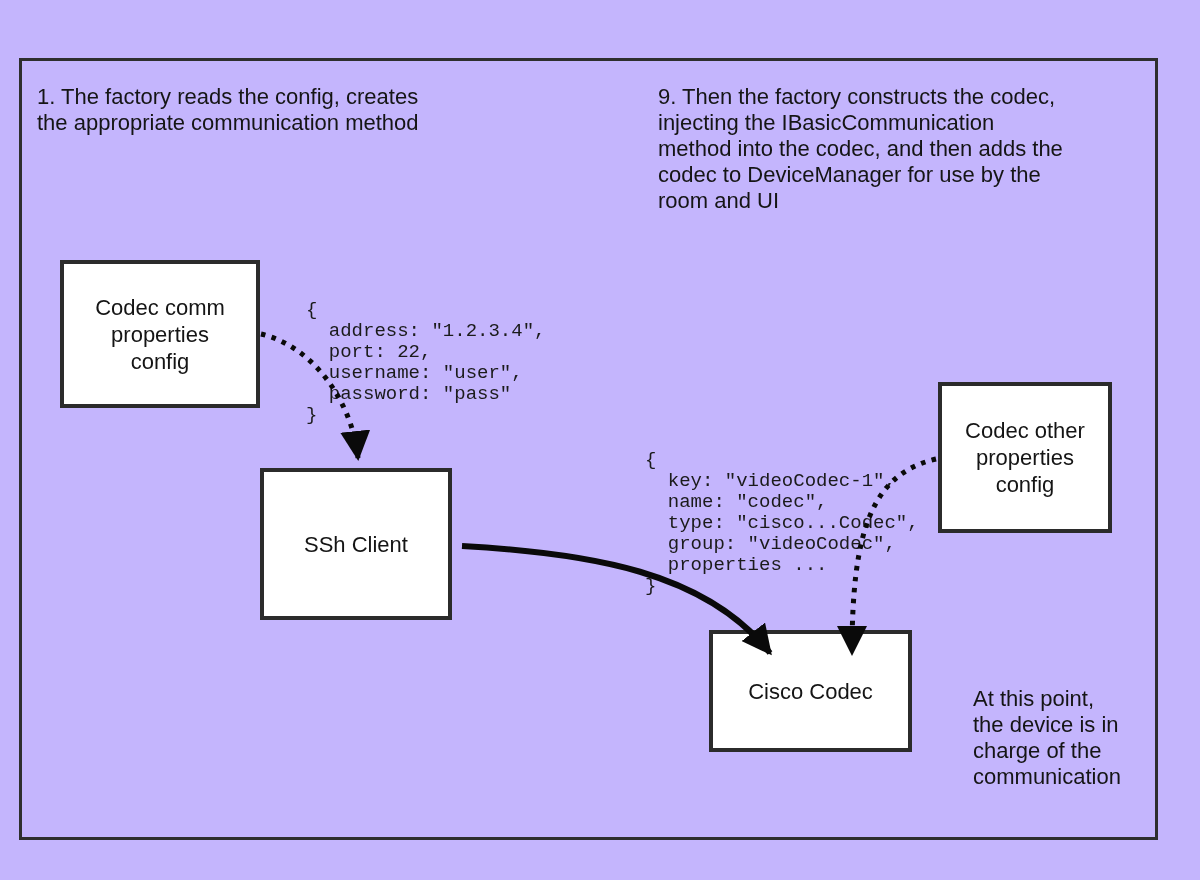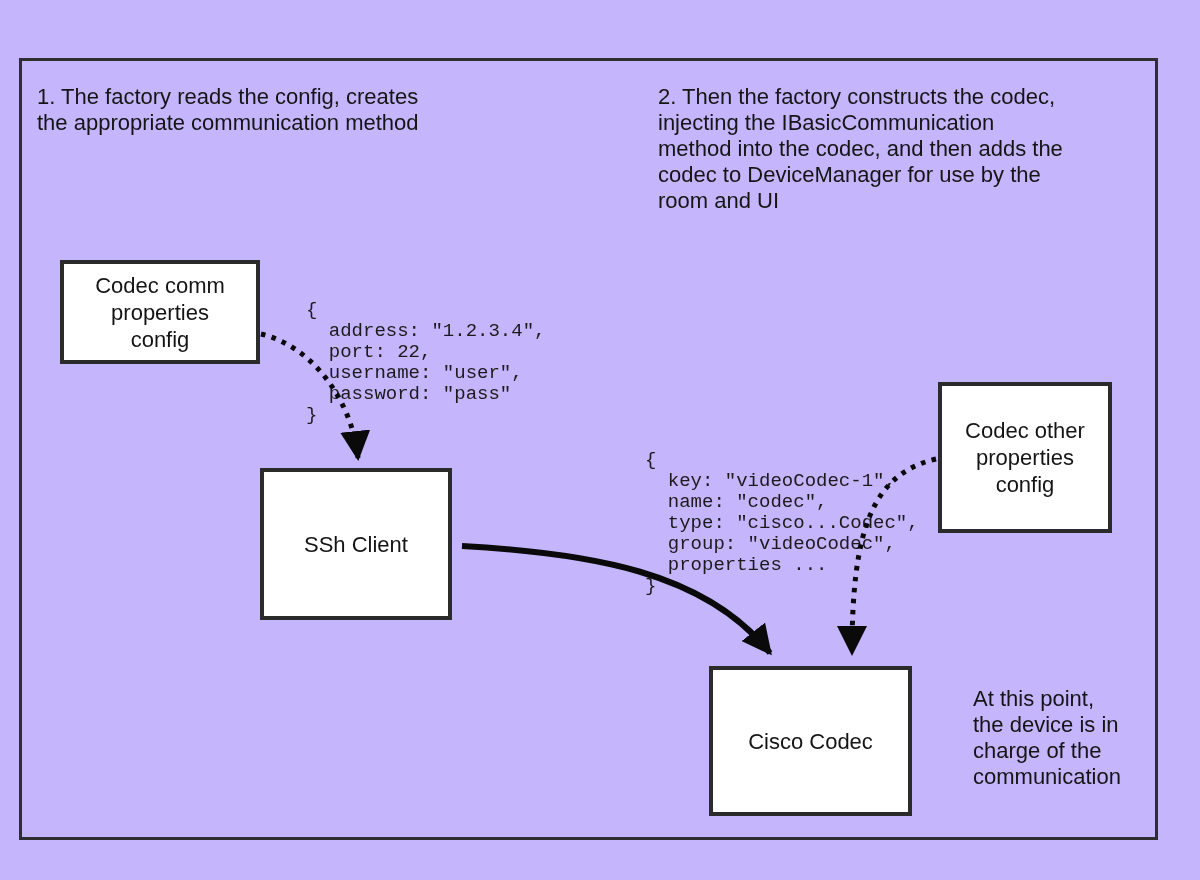--- a/index.html
+++ b/index.html
@@ -64,48 +64,48 @@
 </head>
 <body>
 
 <div class="canvas">
 
   <div class="frame"></div>
 
   <div class="annotation" style="left:37px; top:84px; width:480px;">1. The factory reads the config, creates
 the appropriate communication method</div>
 
-  <div class="annotation" style="left:658px; top:84px; width:490px;">2. Then the factory constructs the codec,
+  <div class="annotation" style="left:658px; top:84px; width:490px;">9. Then the factory constructs the codec,
 injecting the IBasicCommunication
 method into the codec, and then adds the
 codec to DeviceManager for use by the
 room and UI</div>
 
   <div class="annotation" style="left:943px; top:686px; width:230px;margin-left:30px;">At this point,
 the device is in
 charge of the
 communication</div>
 
-  <div class="node" style="left:60px; top:260px; width:200px; height:104px;">
+  <div class="node" style="left:60px; top:260px; width:200px; height:148px;">
     <span class="label">Codec comm
 properties
 config</span>
   </div>
 
   <div class="node" style="left:260px; top:468px; width:192px; height:152px;">
     <span class="label">SSh Client</span>
   </div>
 
   <div class="node" style="left:938px; top:382px; width:174px; height:151px;">
     <span class="label">Codec other
 properties
 config</span>
   </div>
 
-  <div class="node" style="left:709px; top:666px; width:203px; height:150px;">
+  <div class="node" style="left:709px; top:630px; width:203px; height:122px;">
     <span class="label">Cisco Codec</span>
   </div>
 
   <pre class="code" style="left:306px; top:300px;">{
   address: "1.2.3.4",
   port: 22,
   username: "user",
   password: "pass"
 }</pre>
 

